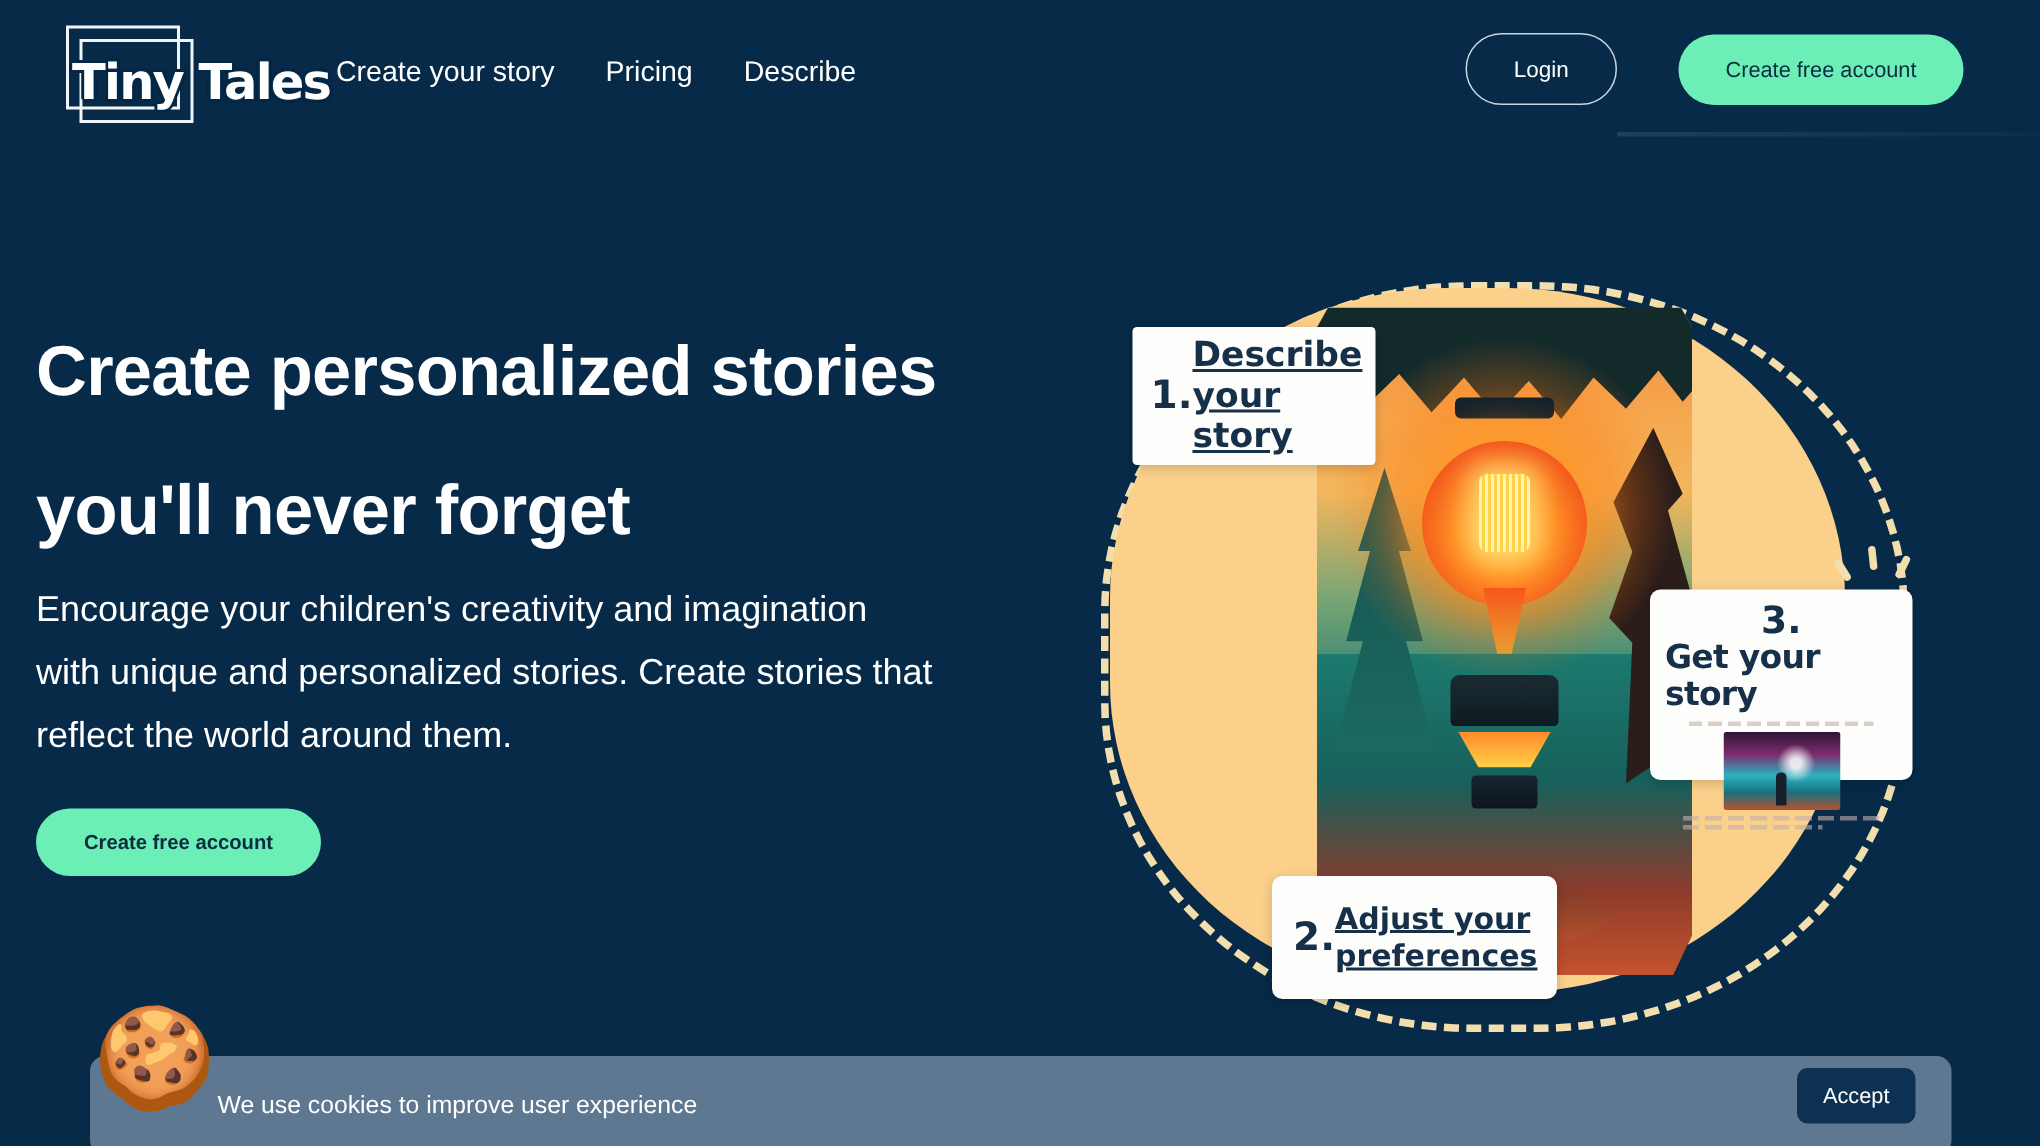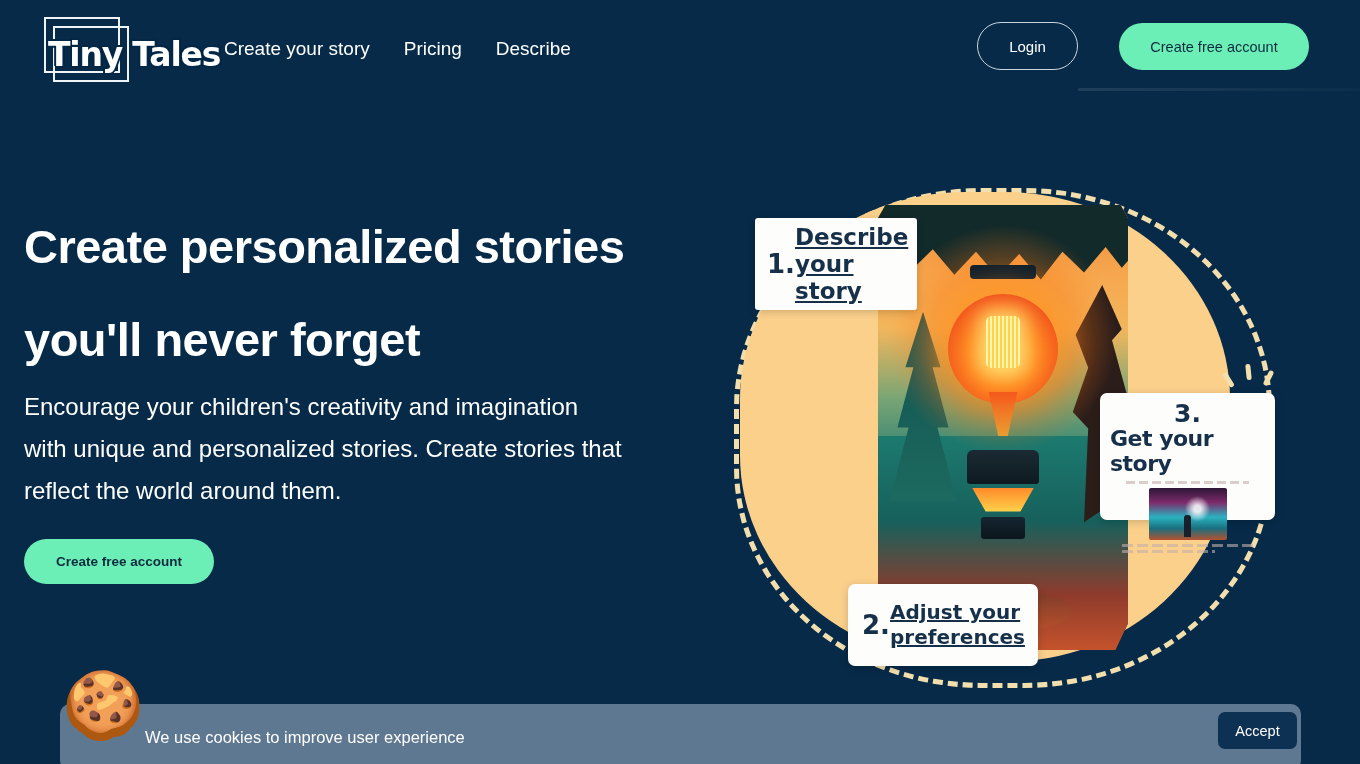--- a/index.html
+++ b/index.html
@@ -367,21 +367,21 @@
     align-items: center;
     z-index: 60;
   }
   .cookie-text {
     margin-left: 85px;
     font-size: 16.5px;
     color: #ffffff;
   }
   .btn-accept {
     position: absolute;
-    right: 4px;
+    right: 24px;
     top: 8px;
     width: 79px;
     height: 37px;
     border: none;
     border-radius: 7px;
     background: #0d3152;
     color: #ffffff;
     font-size: 14.5px;
     font-family: "Liberation Sans", sans-serif;
     cursor: pointer;

